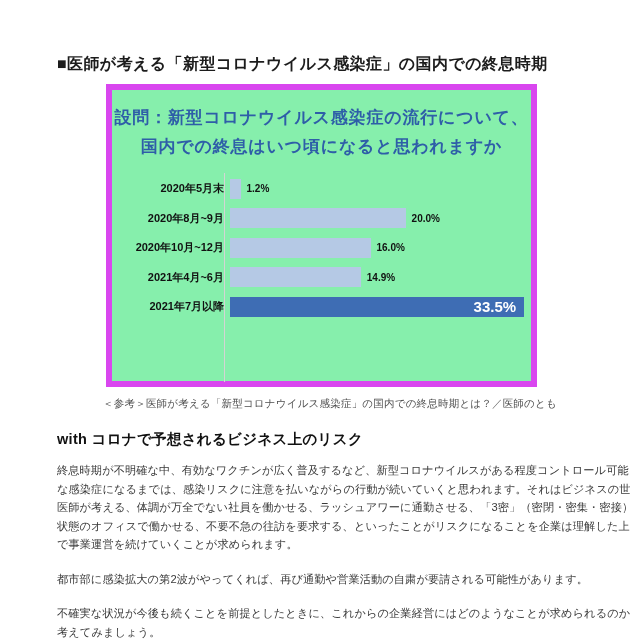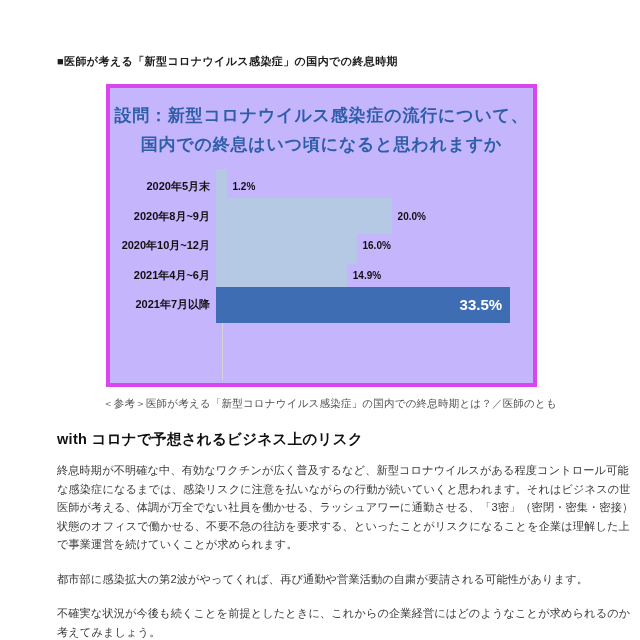--- a/index.html
+++ b/index.html
@@ -3,39 +3,39 @@
 <meta charset="utf-8">
 <style>
   html,body{margin:0;padding:0;}
   body{
     width:640px;height:640px;position:relative;background:#ffffff;
     font-family:"Liberation Sans","DejaVu Sans",sans-serif;
     overflow:hidden;color:#222;
   }
   .header-label{
     position:absolute;left:57px;top:54px;
-    font-size:11px;font-weight:600;color:#1c1c1c;letter-spacing:.4px;
+    font-size:16px;font-weight:600;color:#1c1c1c;letter-spacing:.4px;
   }
   .chart-card{
     position:absolute;left:106px;top:84px;width:431px;height:303px;
-    border:4px solid #d946ef;background:#c4b5fd;box-sizing:border-box;
+    border:6px solid #d946ef;background:#86efac;box-sizing:border-box;
   }
   .chart-title{
     position:absolute;top:13px;left:0;right:0;text-align:center;
     font-size:17px;font-weight:bold;line-height:29px;
     white-space:pre-line;letter-spacing:.8px;
   }
   .axis-line{position:absolute;left:112px;top:83px;width:1px;height:209px;background:#d4d4d4;}
-  .chart-rows{position:absolute;left:0;top:84px;right:0;}
+  .chart-rows{position:absolute;left:12px;top:84px;right:0;}
   .chart-row{display:flex;align-items:center;height:29.5px;position:relative;}
   .cat-label{
     width:106px;flex:0 0 106px;text-align:right;padding-right:6px;
     font-size:11px;font-weight:bold;color:#111;white-space:nowrap;box-sizing:border-box;
   }
-  .bar{height:36px;position:relative;flex:0 0 auto;}
+  .bar{height:20px;position:relative;flex:0 0 auto;}
   .val-label{margin-left:6px;font-size:10px;font-weight:bold;color:#111;white-space:nowrap;}
   .inside-label{
     position:absolute;right:8px;top:0;bottom:0;display:flex;align-items:center;
     color:#fff;font-size:15px;font-weight:bold;
   }
   .caption{
     position:absolute;top:397px;left:0;width:640px;text-align:center;
     font-size:10.5px;font-weight:500;color:#4e4e4e;letter-spacing:.2px;padding-left:10px;
   }
   .section-heading{

